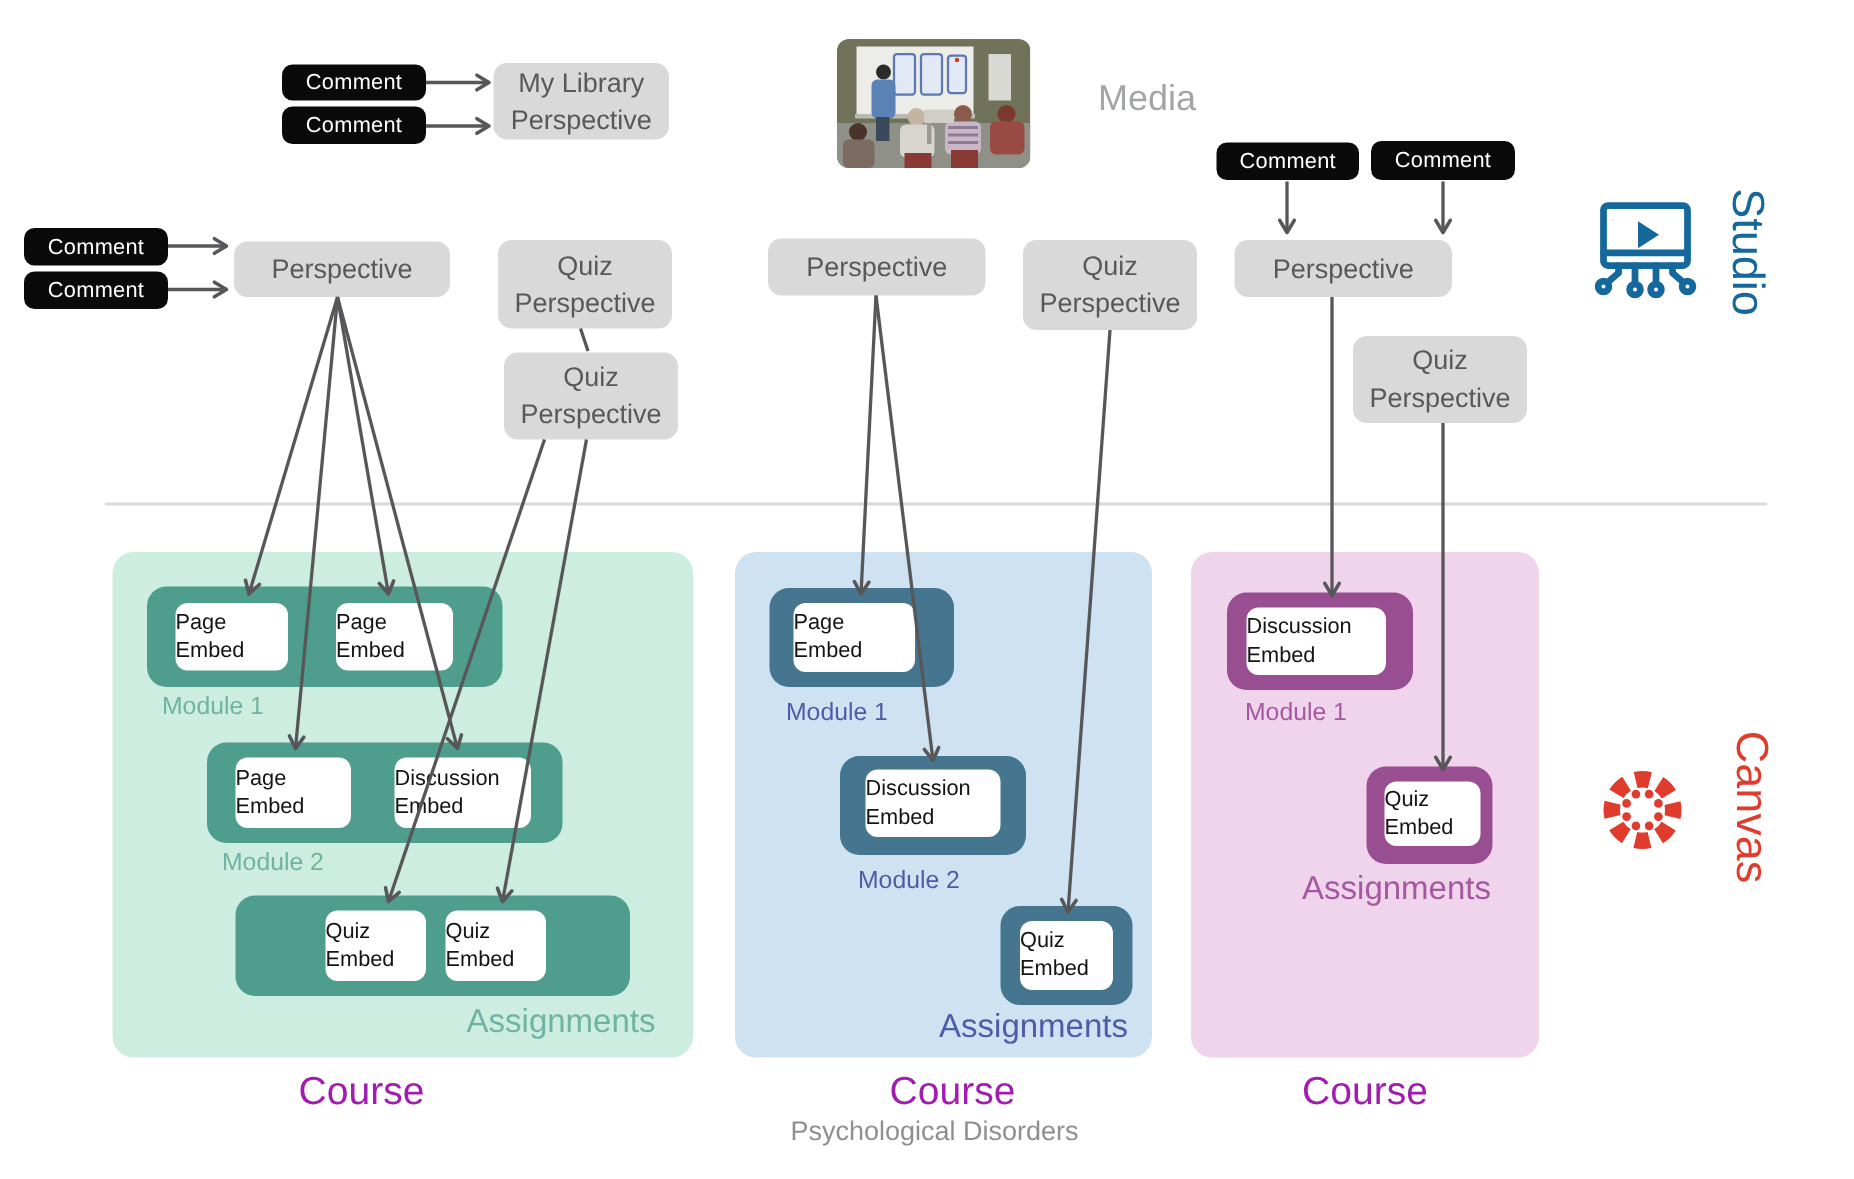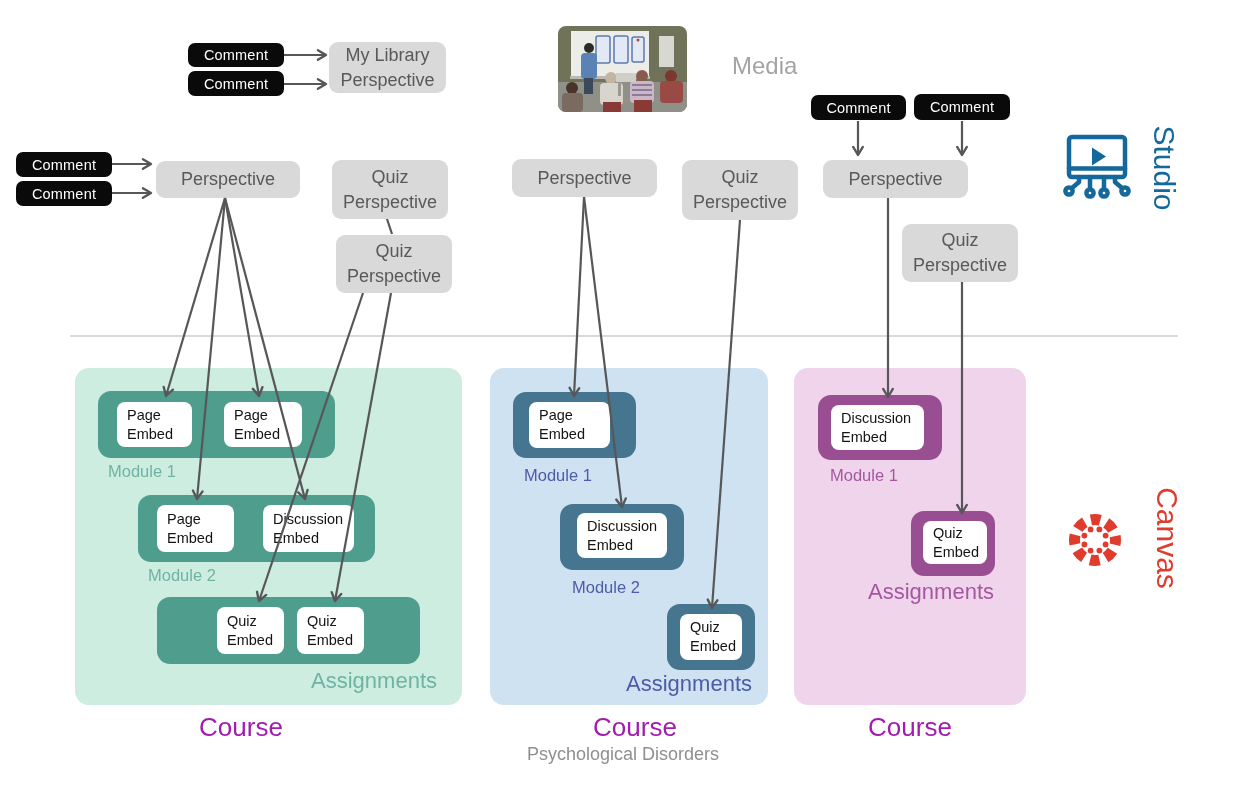--- a/index.html
+++ b/index.html
@@ -16,21 +16,21 @@
   .gbox{
     position:absolute;background:#D9D9D9;color:#58595B;border-radius:9px;
     display:flex;flex-direction:column;align-items:center;justify-content:center;
     font-size:18px;line-height:25px;text-align:center;
   }
   .card{position:absolute;border-radius:14px;}
   .block{position:absolute;border-radius:13px;}
   .embed{
     position:absolute;background:#fff;border-radius:8px;color:#141414;
     display:flex;flex-direction:column;justify-content:center;
-    font-size:14.5px;line-height:19px;padding-left:10px;box-sizing:border-box;
+    font-size:14.5px;line-height:19px;box-sizing:border-box;
   }
   .mlabel{position:absolute;font-size:16.5px;}
   .rlabel{position:absolute;font-size:22px;text-align:right;}
   .ctitle{position:absolute;width:350px;text-align:center;font-size:26px;color:#a21caf;}
   .csub{position:absolute;width:350px;text-align:center;font-size:18px;color:#8E8F91;}
   .vlabel{
     position:absolute;width:140px;height:40px;line-height:40px;text-align:center;
     font-size:30px;transform:rotate(90deg);
   }
   .green .block{background:#4F9D8D;}

